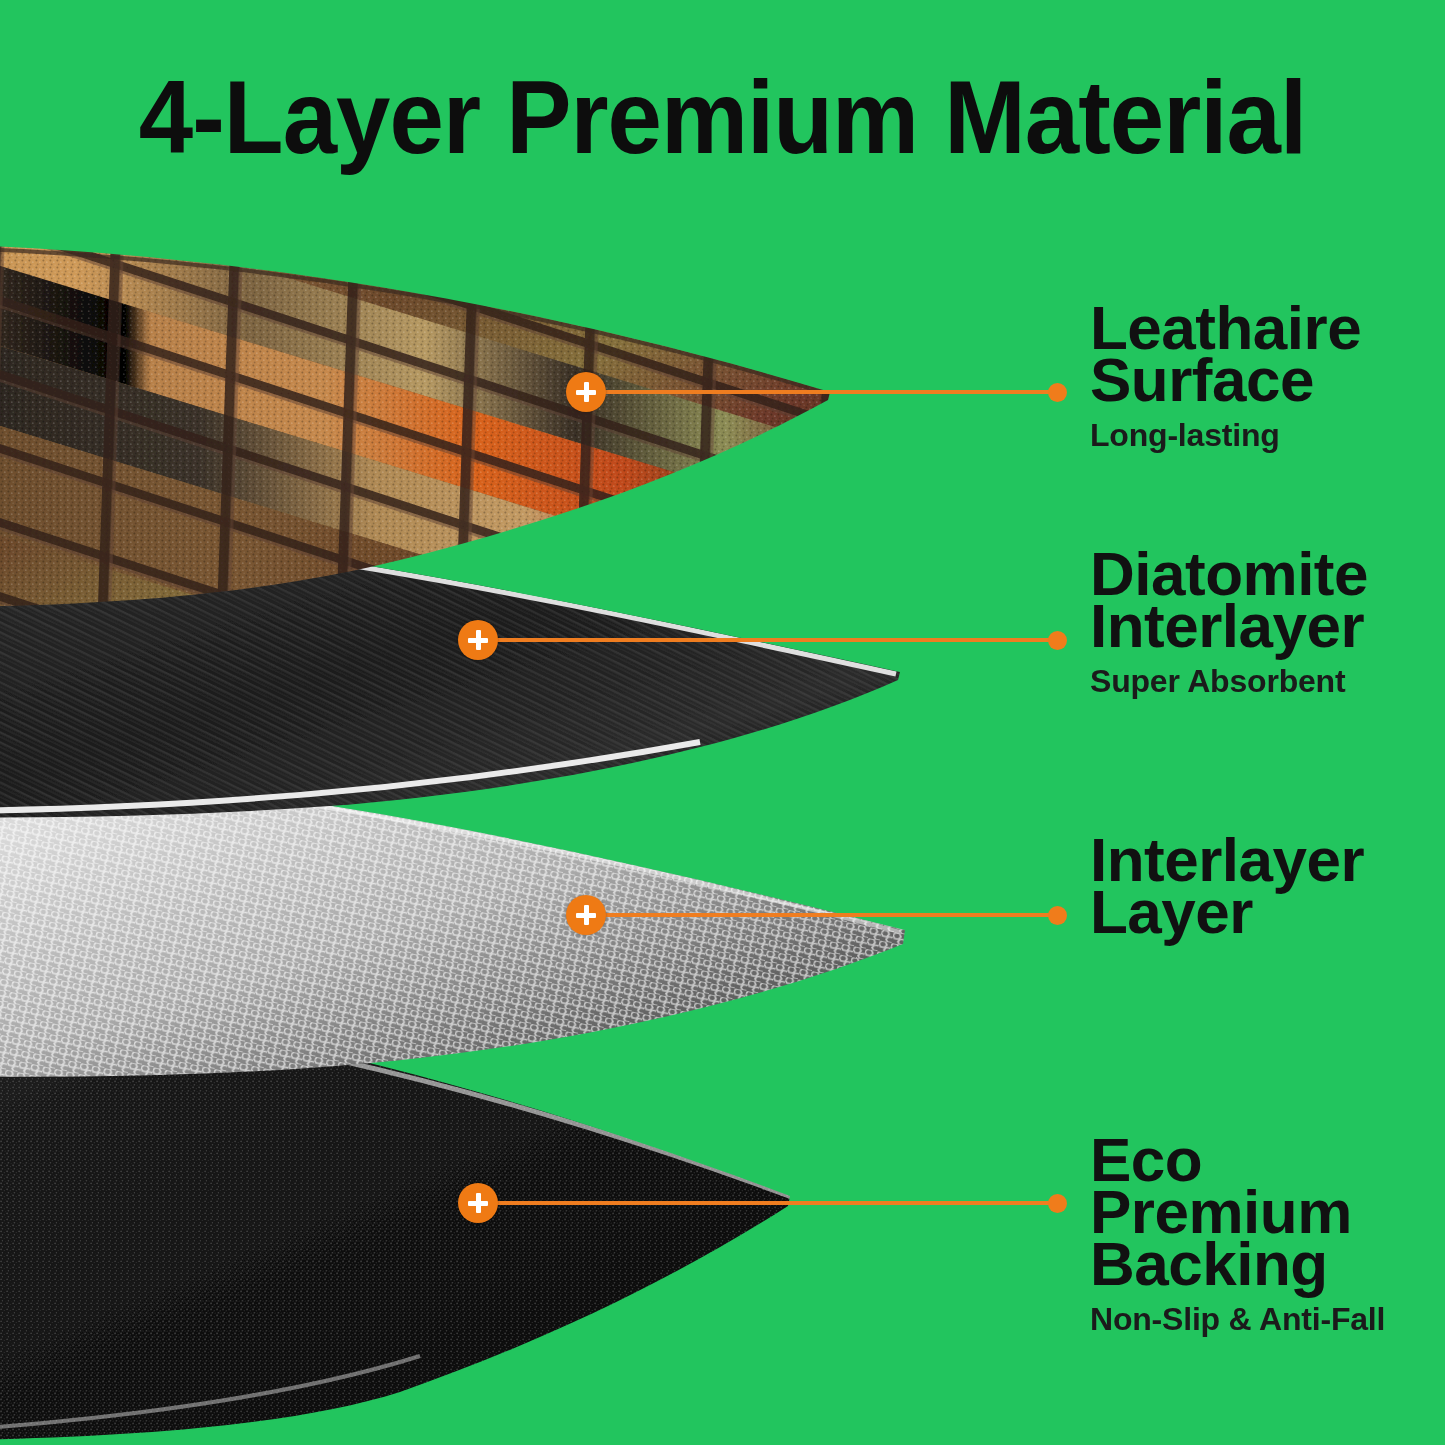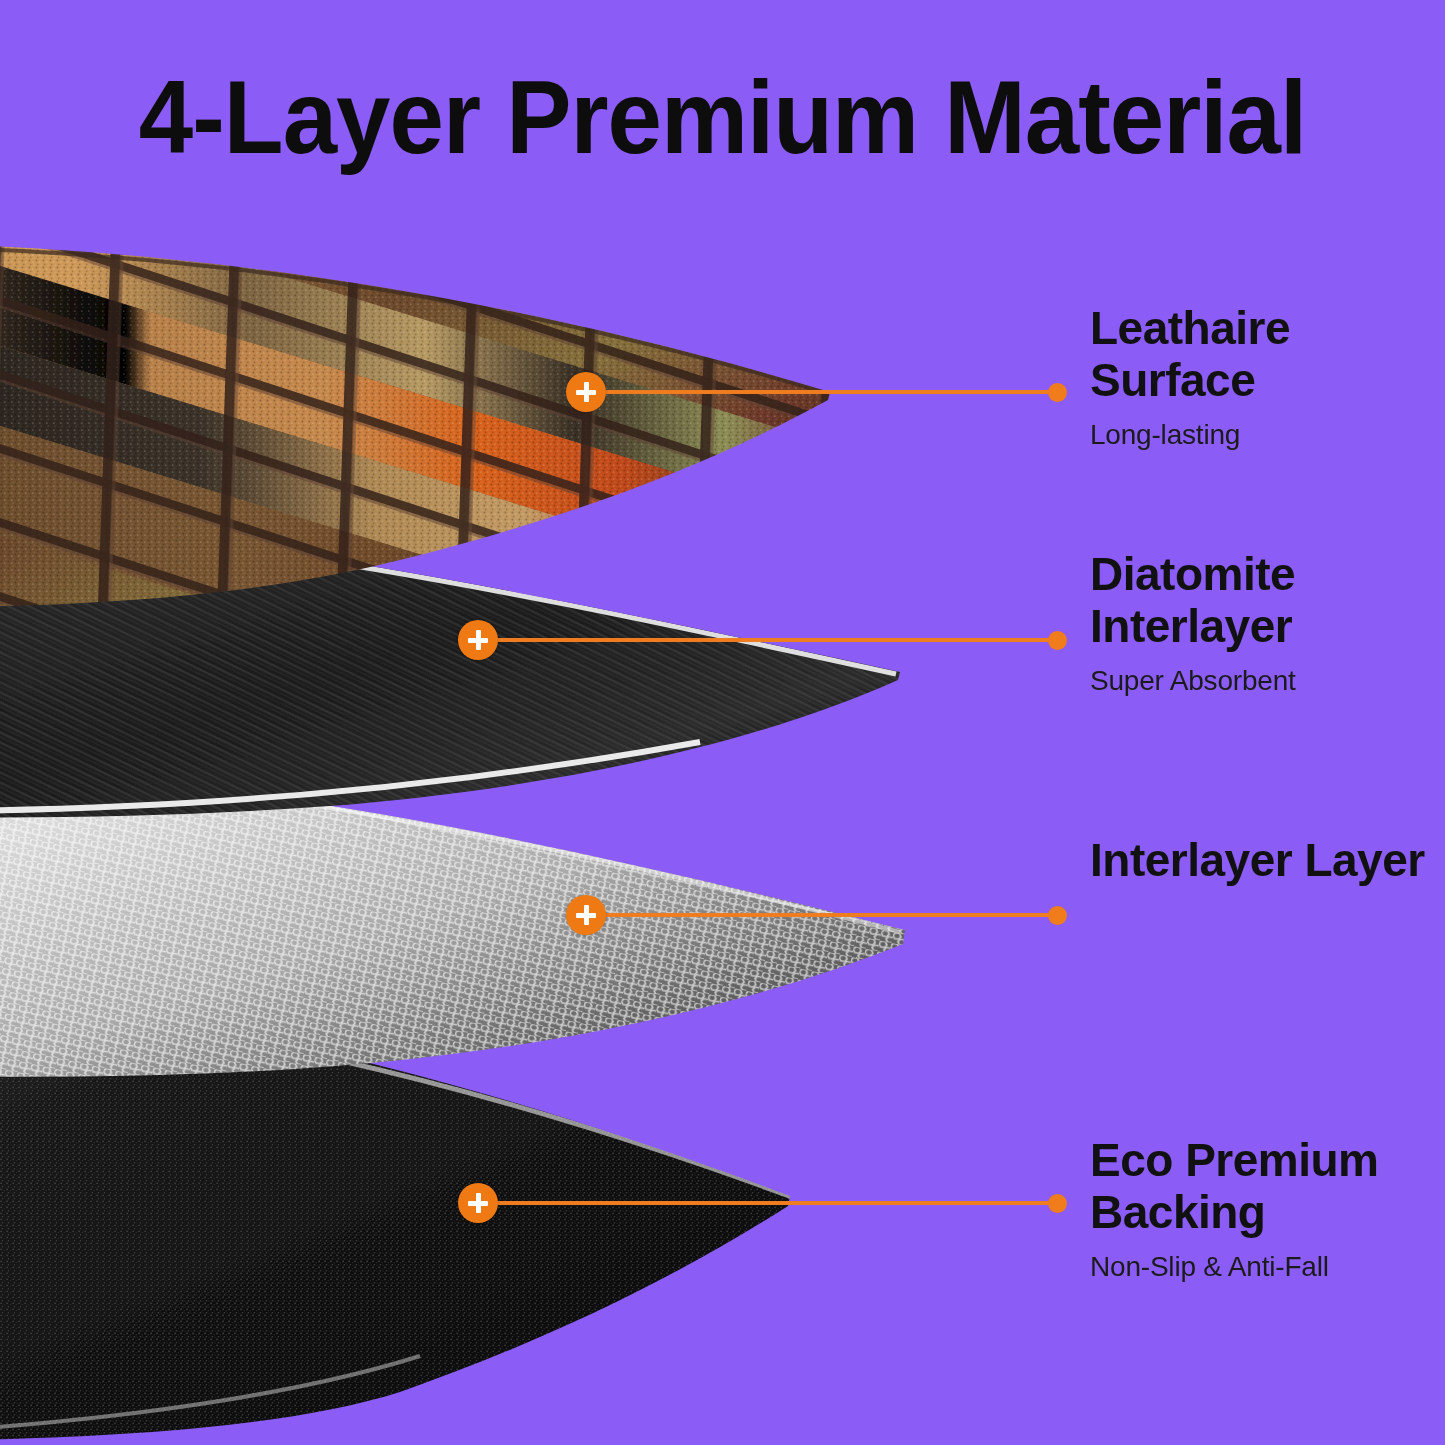--- a/index.html
+++ b/index.html
@@ -5,21 +5,21 @@
 <style>
   html, body {
     margin: 0;
     padding: 0;
     background: #ffffff;
   }
   #stage {
     position: relative;
     width: 1445px;
     height: 1445px;
-    background: #8b5cf6;
+    background: #22c55e;
     overflow: hidden;
     font-family: "Liberation Sans", sans-serif;
   }
 
   
   #title {
     position: absolute;
     left: 0;
     top: 62px;
     width: 1445px;
@@ -46,29 +46,29 @@
 
   
   .callout {
     position: absolute;
     left: 1090px;
     width: 340px;
   }
   .callout .ct-title {
     font-family: "Liberation Sans", sans-serif;
     font-weight: bold;
-    font-size: 46px;
+    font-size: 62px;
     line-height: 52px;
     color: #111111;
     letter-spacing: -0.5px;
   }
   .callout .ct-sub {
     font-family: "Liberation Sans", sans-serif;
-    font-weight: normal;
-    font-size: 28px;
+    font-weight: bold;
+    font-size: 32px;
     line-height: 40px;
     color: #1b1b1b;
     margin-top: 9px;
     letter-spacing: -0.2px;
   }
 
   #callout-0 { top: 302px; }
   #callout-1 { top: 548px; }
   #callout-2 { top: 834px; }
   #callout-3 { top: 1134px; }

